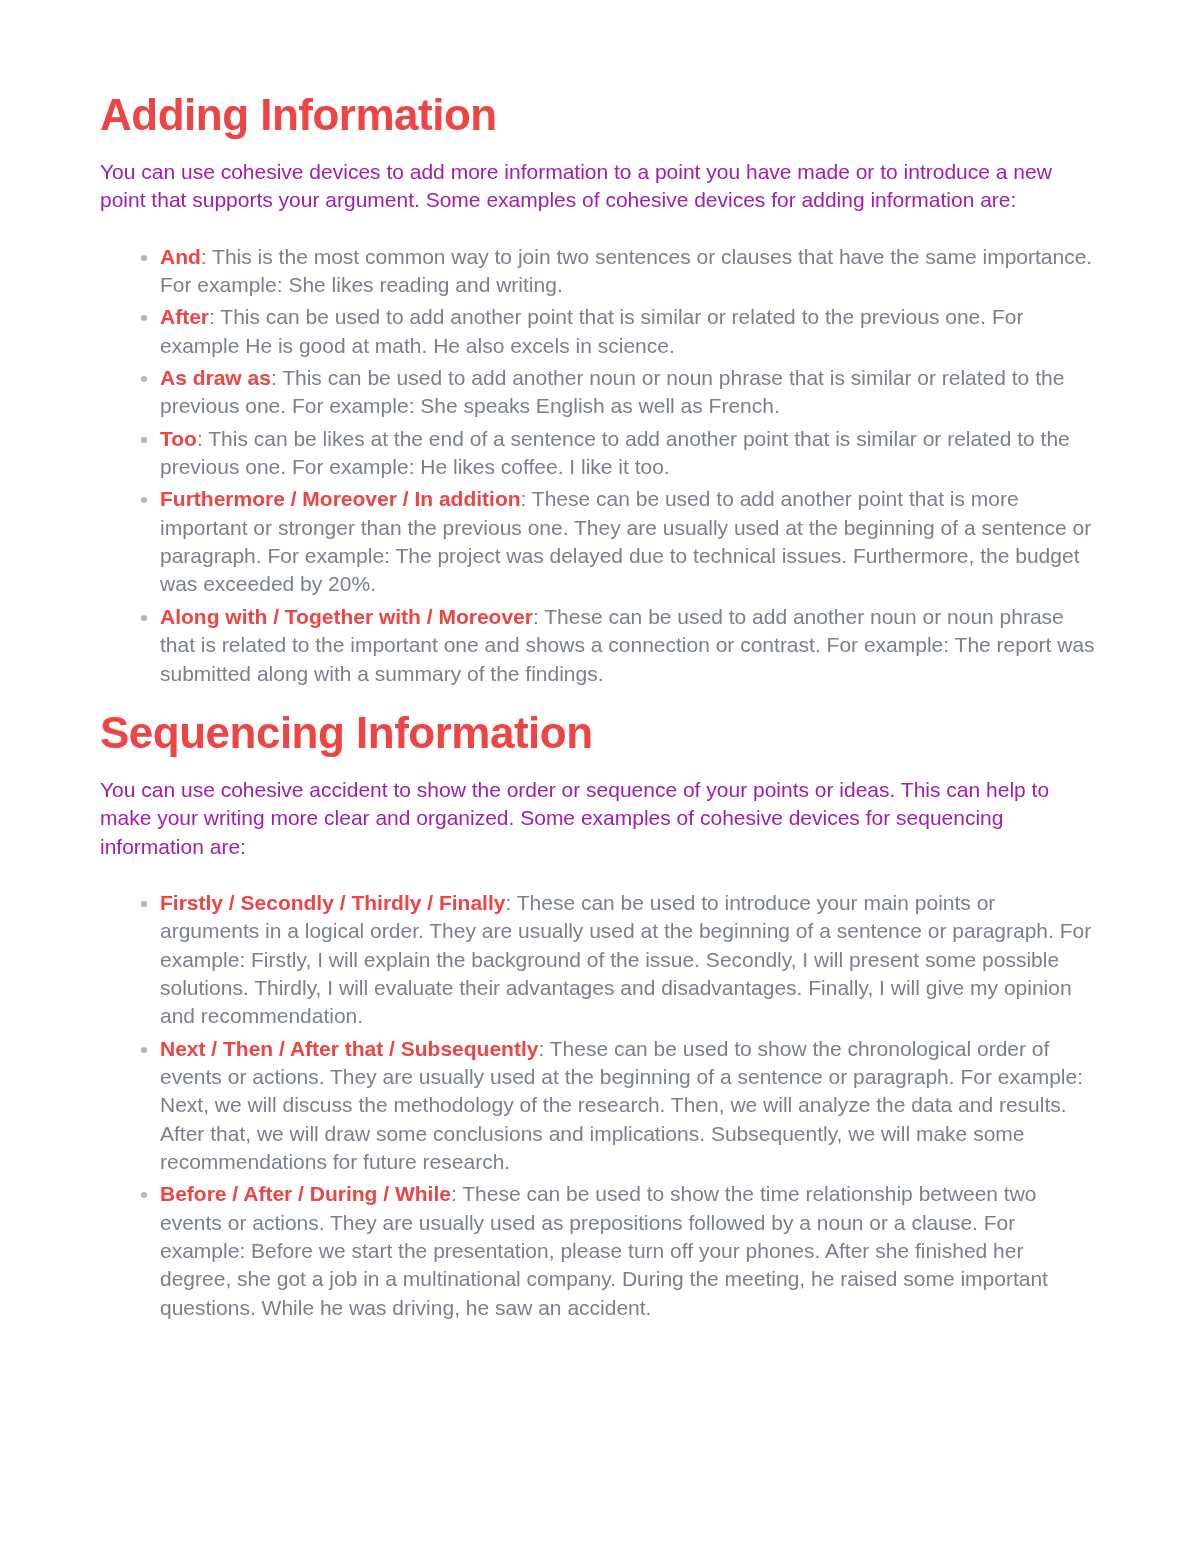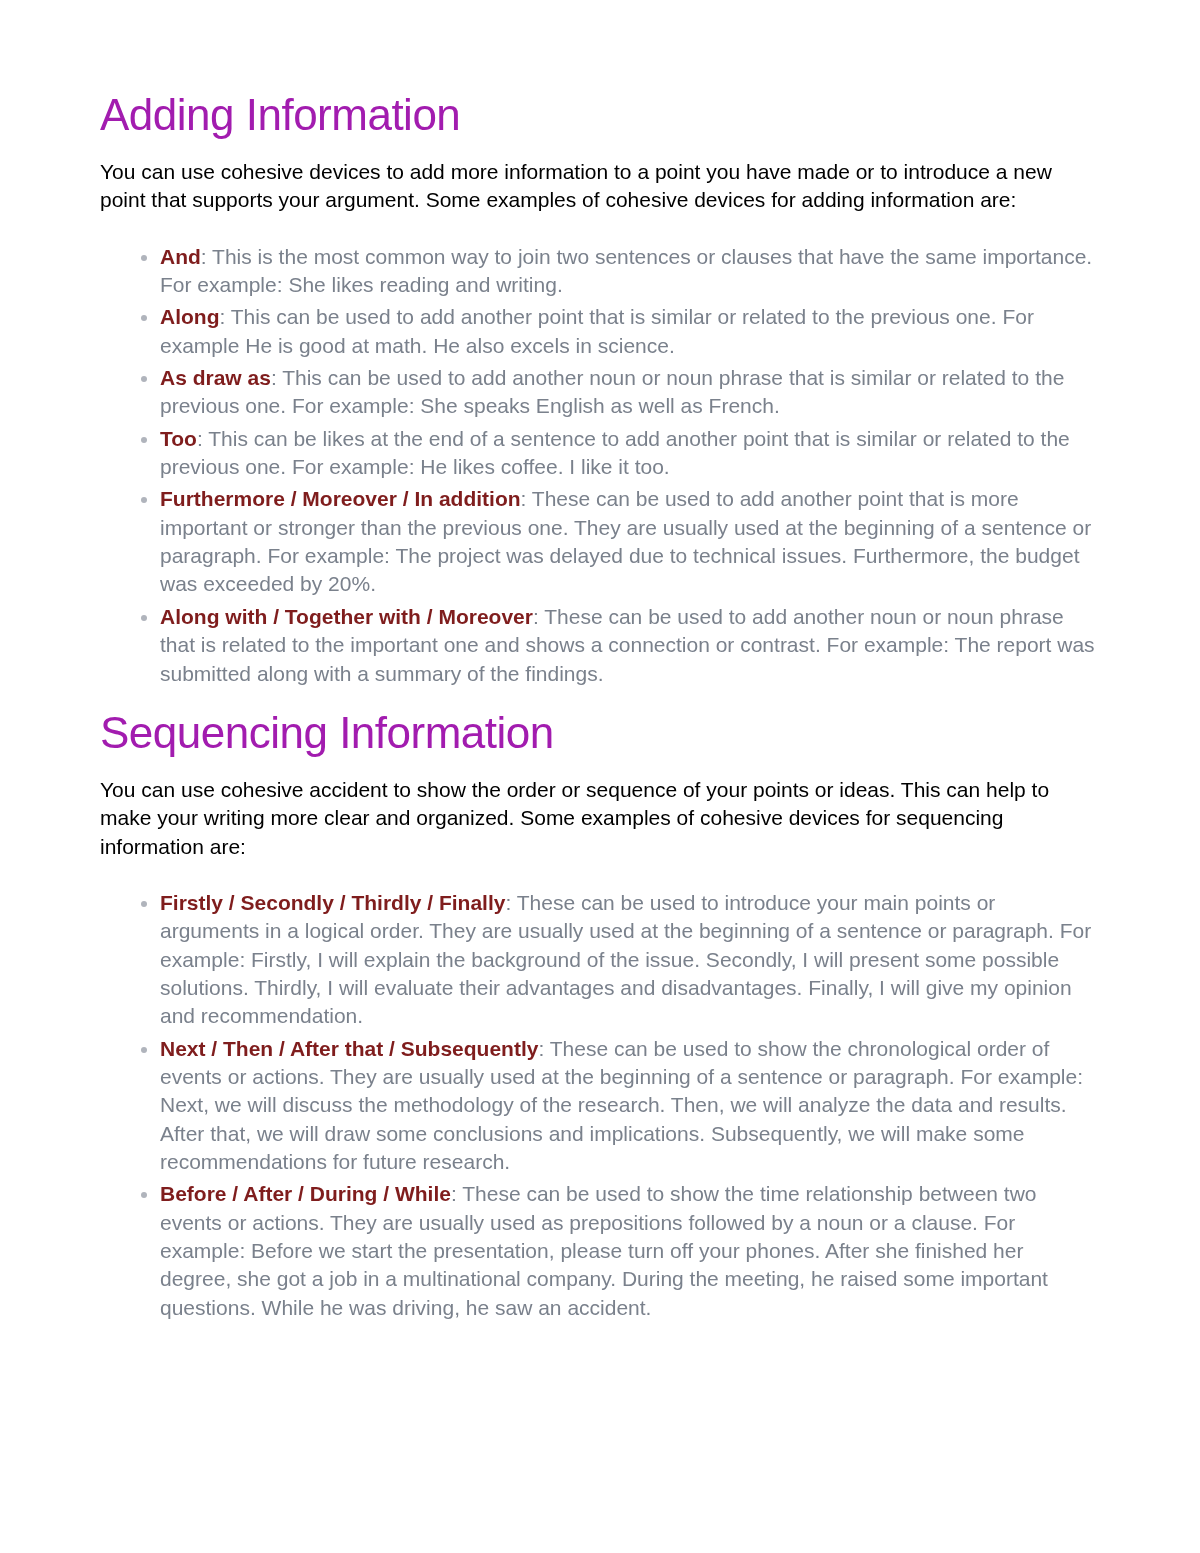--- a/index.html
+++ b/index.html
@@ -6,58 +6,58 @@
   body {
     margin: 0;
     padding: 90px 100px 100px 100px;
     font-family: Arial, Helvetica, sans-serif;
     background: #ffffff;
     color: #6b7280;
     width: 1200px;
   }
   h1 {
     font-size: 44px;
-    font-weight: 400;
-    color: #a21caf;
+    font-weight: 700;
+    color: #ef4444;
     margin: 0 0 18px 0;
     letter-spacing: -0.5px;
   }
   h1.second { }
   p.intro {
     font-size: 21px;
     line-height: 1.35;
-    color: #000000;
+    color: #a21caf;
     margin: 0 0 28px 0;
   }
   ul {
     margin: 0 0 20px 0;
     padding-left: 60px;
   }
   li {
     font-size: 21px;
     line-height: 1.35;
     color: #7a818c;
     margin-bottom: 4px;
     list-style-type: disc;
   }
   li::marker { color: #b0b4bc; }
   .term {
     font-weight: 700;
-    color: #7f1d1d;
+    color: #ef4444;
   }
   .example { }
 </style>
 </head>
 <body>
 
 <h1>Adding Information</h1>
 <p class="intro">You can use cohesive devices to add more information to a point you have made or to introduce a new point that supports your argument. Some examples of cohesive devices for adding information are:</p>
 <ul id="list1">
     <li><span class="term">And</span><span>: This is the most common way to join two sentences or clauses that have the same importance. For example: </span><span class="example">She likes reading and writing.</span></li>
-    <li><span class="term">Along</span><span>: This can be used to add another point that is similar or related to the previous one. For example </span><span class="example">He is good at math. He also excels in science.</span></li>
+    <li><span class="term">After</span><span>: This can be used to add another point that is similar or related to the previous one. For example </span><span class="example">He is good at math. He also excels in science.</span></li>
     <li><span class="term">As draw as</span><span>: This can be used to add another noun or noun phrase that is similar or related to the previous one. For example: </span><span class="example">She speaks English as well as French.</span></li>
     <li><span class="term">Too</span><span>: This can be likes at the end of a sentence to add another point that is similar or related to the previous one. For example: </span><span class="example">He likes coffee. I like it too.</span></li>
     <li><span class="term">Furthermore / Moreover / In addition</span><span>: These can be used to add another point that is more important or stronger than the previous one. They are usually used at the beginning of a sentence or paragraph. For example: </span><span class="example">The project was delayed due to technical issues. Furthermore, the budget was exceeded by 20%.</span></li>
     <li><span class="term">Along with / Together with / Moreover</span><span>: These can be used to add another noun or noun phrase that is related to the important one and shows a connection or contrast. For example: </span><span class="example">The report was submitted along with a summary of the findings.</span></li>
   </ul>
 
 <h1 class="second">Sequencing Information</h1>
 <p class="intro">You can use cohesive accident to show the order or sequence of your points or ideas. This can help to make your writing more clear and organized. Some examples of cohesive devices for sequencing information are:</p>
 <ul id="list2">
     <li><span class="term">Firstly / Secondly / Thirdly / Finally</span><span>: These can be used to introduce your main points or arguments in a logical order. They are usually used at the beginning of a sentence or paragraph. For example: </span><span class="example">Firstly, I will explain the background of the issue. Secondly, I will present some possible solutions. Thirdly, I will evaluate their advantages and disadvantages. Finally, I will give my opinion and recommendation.</span></li>

